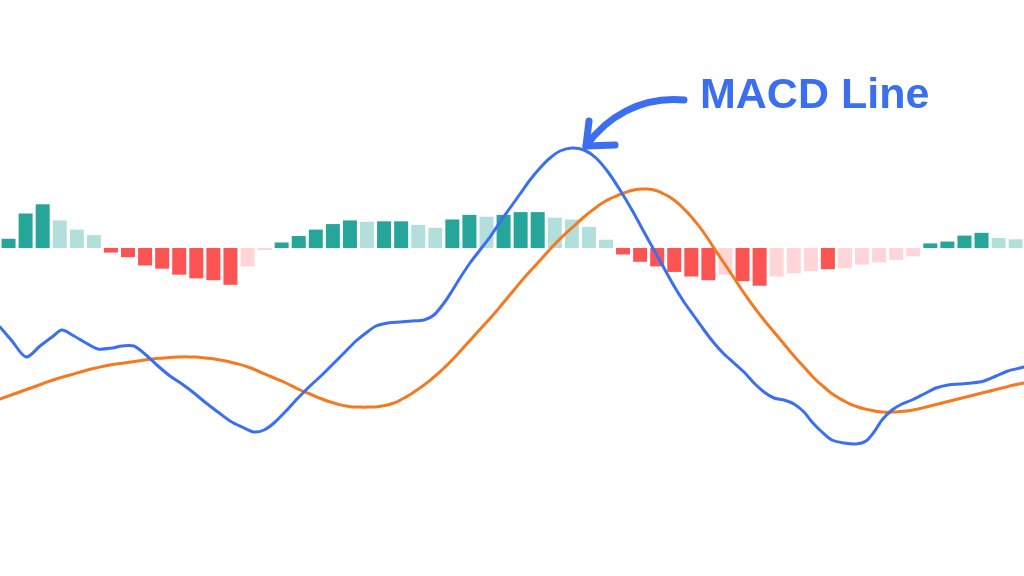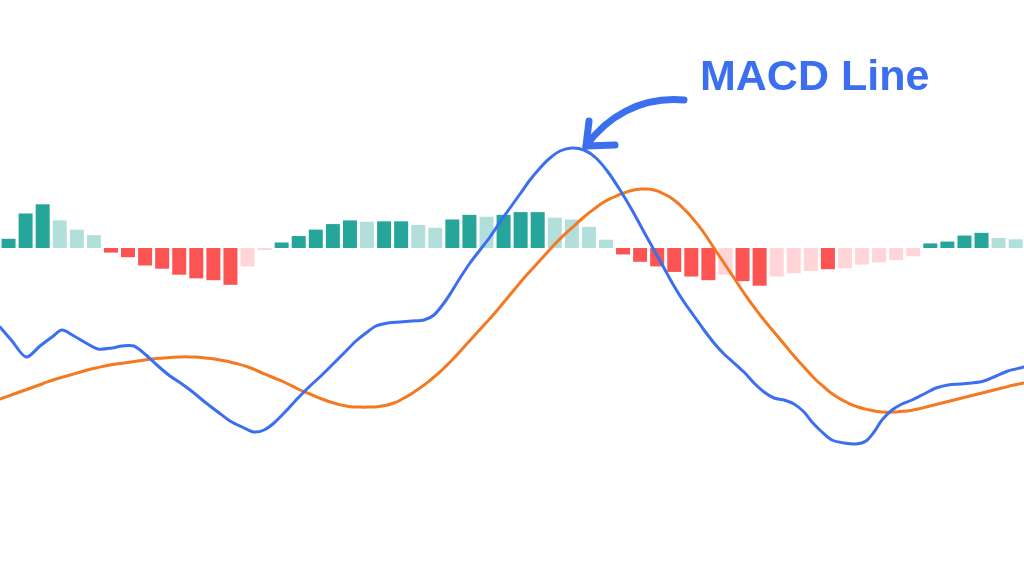--- a/index.html
+++ b/index.html
@@ -105,15 +105,15 @@
       </g>
     <g id="macd-layer">
         <path d="M 0 327 C 1.80 329.10, 8.10 336.50, 12.00 341.00 C 15.90 345.50, 21.80 356.25, 26.00 357.00 C 30.20 357.75, 36.10 349.00, 40.00 346.00 C 43.90 343.00, 48.70 339.40, 52.00 337.00 C 55.30 334.60, 58.70 330.15, 62.00 330.00 C 65.30 329.85, 70.40 334.05, 74.00 336.00 C 77.60 337.95, 82.40 341.05, 86.00 343.00 C 89.60 344.95, 94.10 348.25, 98.00 349.00 C 101.90 349.75, 108.40 348.45, 112.00 348.00 C 115.60 347.55, 118.70 346.30, 122.00 346.00 C 125.30 345.70, 130.40 344.65, 134.00 346.00 C 137.60 347.35, 142.40 352.00, 146.00 355.00 C 149.60 358.00, 154.40 362.85, 158.00 366.00 C 161.60 369.15, 166.40 373.30, 170.00 376.00 C 173.60 378.70, 178.40 381.45, 182.00 384.00 C 185.60 386.55, 190.40 390.15, 194.00 393.00 C 197.60 395.85, 202.40 400.15, 206.00 403.00 C 209.60 405.85, 214.40 409.30, 218.00 412.00 C 221.60 414.70, 226.40 418.75, 230.00 421.00 C 233.60 423.25, 238.40 425.35, 242.00 427.00 C 245.60 428.65, 250.70 431.55, 254.00 432.00 C 257.30 432.45, 261.00 431.35, 264.00 430.00 C 267.00 428.65, 270.70 425.85, 274.00 423.00 C 277.30 420.15, 282.40 414.75, 286.00 411.00 C 289.60 407.25, 294.40 401.75, 298.00 398.00 C 301.60 394.25, 306.40 389.45, 310.00 386.00 C 313.60 382.55, 318.40 378.45, 322.00 375.00 C 325.60 371.55, 330.40 366.60, 334.00 363.00 C 337.60 359.40, 342.70 354.30, 346.00 351.00 C 349.30 347.70, 353.00 343.70, 356.00 341.00 C 359.00 338.30, 363.00 335.25, 366.00 333.00 C 369.00 330.75, 372.70 327.50, 376.00 326.00 C 379.30 324.50, 384.40 323.60, 388.00 323.00 C 391.60 322.40, 396.40 322.30, 400.00 322.00 C 403.60 321.70, 408.40 321.30, 412.00 321.00 C 415.60 320.70, 420.70 320.90, 424.00 320.00 C 427.30 319.10, 431.00 317.55, 434.00 315.00 C 437.00 312.45, 441.30 306.60, 444.00 303.00 C 446.70 299.40, 449.60 294.75, 452.00 291.00 C 454.40 287.25, 457.30 282.20, 460.00 278.00 C 462.70 273.80, 467.00 267.20, 470.00 263.00 C 473.00 258.80, 477.00 253.90, 480.00 250.00 C 483.00 246.10, 487.00 241.20, 490.00 237.00 C 493.00 232.80, 497.00 226.35, 500.00 222.00 C 503.00 217.65, 507.00 212.20, 510.00 208.00 C 513.00 203.80, 517.00 198.20, 520.00 194.00 C 523.00 189.80, 527.00 183.90, 530.00 180.00 C 533.00 176.10, 537.00 171.30, 540.00 168.00 C 543.00 164.70, 547.00 160.55, 550.00 158.00 C 553.00 155.45, 556.70 152.50, 560.00 151.00 C 563.30 149.50, 568.40 148.15, 572.00 148.00 C 575.60 147.85, 580.40 148.50, 584.00 150.00 C 587.60 151.50, 592.40 154.70, 596.00 158.00 C 599.60 161.30, 604.40 167.20, 608.00 172.00 C 611.60 176.80, 616.40 184.30, 620.00 190.00 C 623.60 195.70, 628.40 203.70, 632.00 210.00 C 635.60 216.30, 640.70 226.00, 644.00 232.00 C 647.30 238.00, 651.00 244.60, 654.00 250.00 C 657.00 255.40, 661.00 262.60, 664.00 268.00 C 667.00 273.40, 671.00 280.90, 674.00 286.00 C 677.00 291.10, 681.00 297.50, 684.00 302.00 C 687.00 306.50, 691.00 311.80, 694.00 316.00 C 697.00 320.20, 701.00 325.95, 704.00 330.00 C 707.00 334.05, 711.00 339.40, 714.00 343.00 C 717.00 346.60, 721.00 351.00, 724.00 354.00 C 727.00 357.00, 731.00 360.30, 734.00 363.00 C 737.00 365.70, 741.00 369.00, 744.00 372.00 C 747.00 375.00, 751.00 380.00, 754.00 383.00 C 757.00 386.00, 761.00 389.75, 764.00 392.00 C 767.00 394.25, 771.00 396.80, 774.00 398.00 C 777.00 399.20, 781.00 399.10, 784.00 400.00 C 787.00 400.90, 791.00 402.20, 794.00 404.00 C 797.00 405.80, 801.30 409.30, 804.00 412.00 C 806.70 414.70, 809.30 419.00, 812.00 422.00 C 814.70 425.00, 819.00 429.30, 822.00 432.00 C 825.00 434.70, 828.70 438.35, 832.00 440.00 C 835.30 441.65, 840.40 442.40, 844.00 443.00 C 847.60 443.60, 852.70 444.30, 856.00 444.00 C 859.30 443.70, 863.30 442.80, 866.00 441.00 C 868.70 439.20, 871.60 435.15, 874.00 432.00 C 876.40 428.85, 879.30 423.30, 882.00 420.00 C 884.70 416.70, 889.00 412.40, 892.00 410.00 C 895.00 407.60, 899.00 405.50, 902.00 404.00 C 905.00 402.50, 908.70 401.50, 912.00 400.00 C 915.30 398.50, 920.40 395.80, 924.00 394.00 C 927.60 392.20, 932.40 389.35, 936.00 388.00 C 939.60 386.65, 944.40 385.60, 948.00 385.00 C 951.60 384.40, 956.40 384.30, 960.00 384.00 C 963.60 383.70, 968.40 383.45, 972.00 383.00 C 975.60 382.55, 980.40 382.05, 984.00 381.00 C 987.60 379.95, 992.40 377.50, 996.00 376.00 C 999.60 374.50, 1004.40 372.20, 1008.00 371.00 C 1011.60 369.80, 1017.60 368.60, 1020.00 368.00 C 1022.40 367.40, 1023.40 367.15, 1024.00 367.00" fill="none" stroke="#3B6FF0" stroke-width="3" stroke-linecap="round" stroke-linejoin="round"></path>
       </g>
     <g id="annotation-layer">
         <path d="M 684 100 C 640 96, 606 118, 586 146" fill="none" stroke="#3B6FF0" stroke-width="7" stroke-linecap="round"></path>
         <path d="M 589 121 L 586 146 L 615 145" fill="none" stroke="#3B6FF0" stroke-width="7" stroke-linecap="round" stroke-linejoin="round"></path>
       </g>
   </svg>
 
-  <div id="annotation-label" style="left: 700px; top: 54px; color: rgb(59, 111, 240); font-size: 43px;">MACD Line</div>
+  <div id="annotation-label" style="left: 700px; top: 72px; color: rgb(59, 111, 240); font-size: 43px;">MACD Line</div>
 
 </div>
 
 </body></html>

